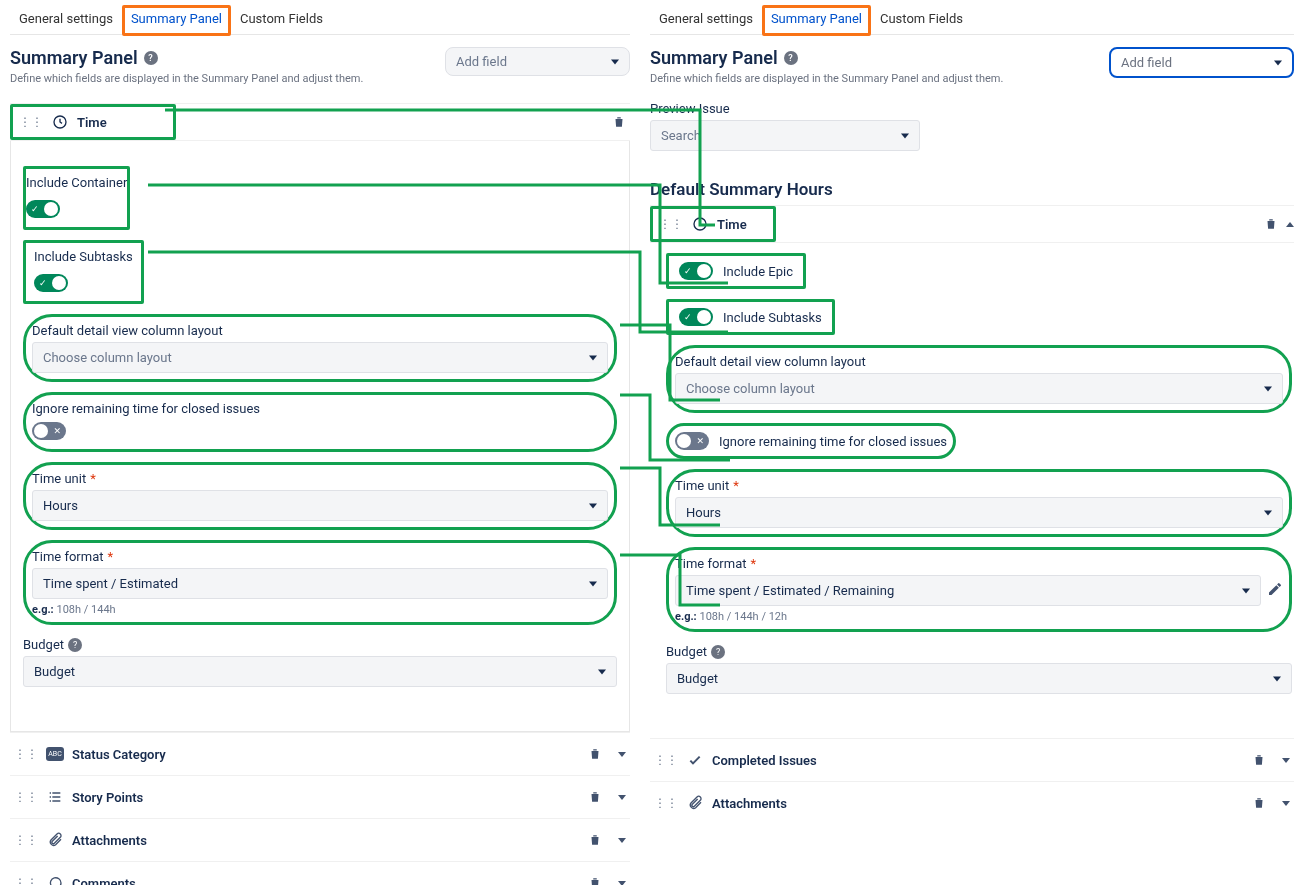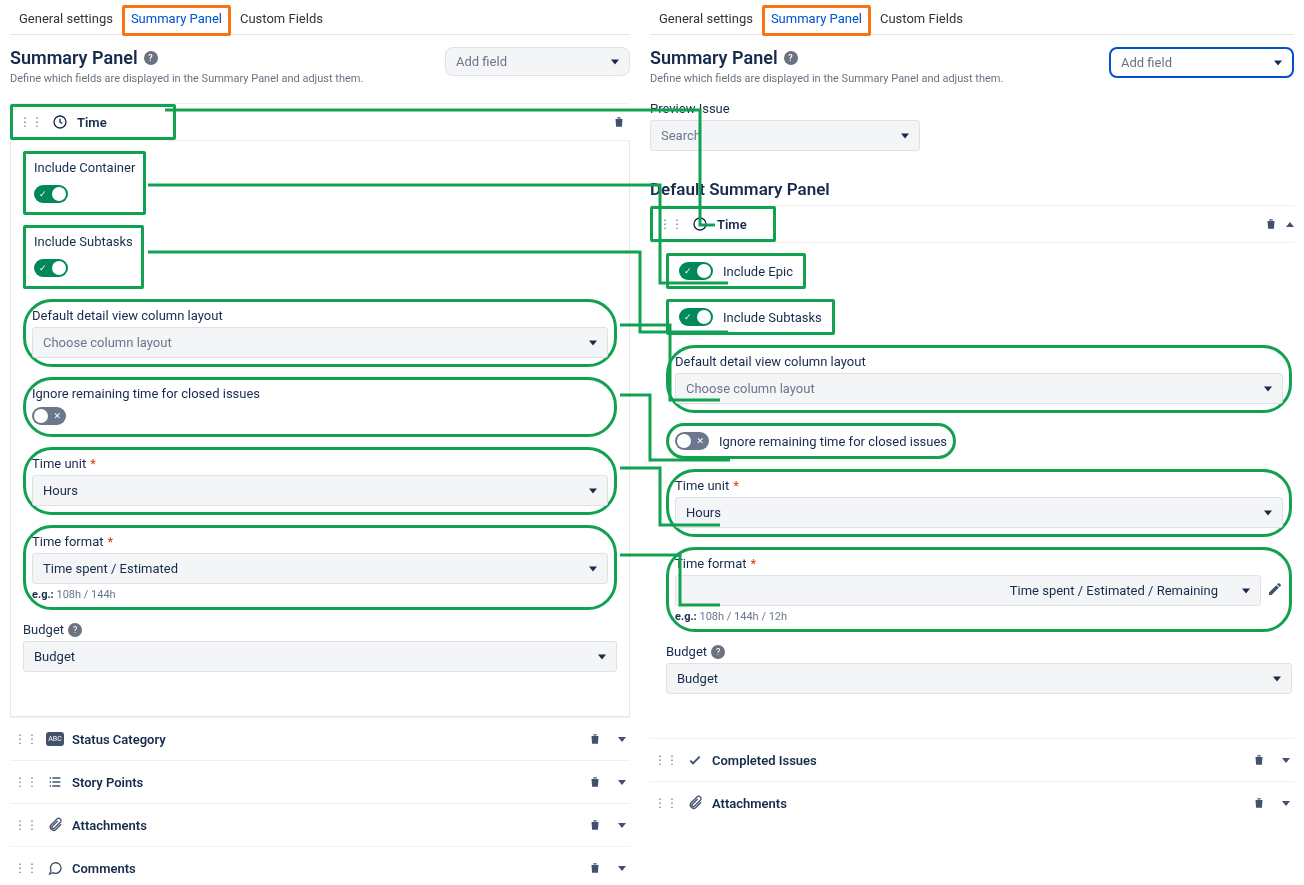--- a/index.html
+++ b/index.html
@@ -45,21 +45,21 @@
   .toggle.on .mark { left: 5px; }
   .toggle.off .mark { right: 5px; }
   .hint { font-size: 11px; color: #6b778c; margin-top: 4px; }
   .hint strong { color: #172B4D; }
   .green-box { border: 3px solid #12a150; border-radius: 2px; }
   .green-wrap { padding: 2px; border-radius: 29px; }
   h3.section-title { font-size: 17px; font-weight: 600; margin: 8px 0 6px 0; }
   .collapsed-row { display: flex; align-items: center; padding: 10px 4px; border-top: 1px solid #f0f0f0; gap: 8px; }
   .collapsed-row .label { font-weight: 600; flex: 1; }
   .tf-row { display: flex; align-items: center; gap: 6px; }
-  .tf-row .select-field { flex: 1; text-align: right; }
+  .tf-row .select-field { flex: 1; }
   .pencil { width: 16px; height: 16px; cursor: pointer; }
   
   .connectors { position: absolute; inset: 0; pointer-events: none; z-index: 5; }
   .status-badge { display:inline-flex; width:18px; height:14px; background:#42526E; border-radius:3px; color:#fff; font-size:7px; align-items:center; justify-content:center; }
 </style>
 </head>
 <body>
 
 <div class="container">
 
@@ -99,21 +99,21 @@
         <div style="flex:1;"></div>
         <span class="icon-btn">
           <svg viewBox="0 0 24 24" fill="#42526E">
               <path d="M6 7h12l-1 13H7L6 7zm3-3h6v2H9V4z"></path>
             </svg>
         </span>
       </div>
 
       <div class="panel-body" style="border:1px solid #e6e6e6;border-top:none;">
         
-        <div class="green-box" style="padding:6px 8px;display:inline-block;margin-bottom:10px;">
+        <div class="green-box" style="padding:6px 0;display:inline-block;margin-bottom:10px;margin-top:15px;">
           <div class="toggle-label">Include Container</div>
           <div style="height:10px;"></div>
           <div class="toggle on">
               <span class="mark">✓</span>
               <span class="knob"></span>
             </div>
         </div>
         <br>
         
         <div class="green-box" style="padding:6px 8px;display:inline-block;margin-bottom:10px;">
@@ -265,21 +265,21 @@
       <div class="add-field">
         <div class="select blue-border">Add field</div>
       </div>
     </div>
 
     <div class="field-block" style="max-width:270px;">
       <div class="field-label">Preview Issue</div>
       <div class="select-field placeholder">Search</div>
     </div>
 
-    <h3 class="section-title">Default Summary Panel</h3>
+    <h3 class="section-title">Default Summary Hours</h3>
 
     <div style="display:flex;align-items:center;border-top:1px solid #f0f0f0;border-bottom:1px solid #f0f0f0;">
       <div class="green-box" style="display:flex;align-items:center;gap:8px;padding:6px 6px;">
         <span class="drag-handle">⋮⋮</span>
         <span class="row-icon">
           <svg viewBox="0 0 24 24" fill="none" stroke="#172B4D" stroke-width="2">
               <circle cx="12" cy="12" r="9"></circle>
               <path d="M12 7v5l3 2"></path>
             </svg>
         </span>

